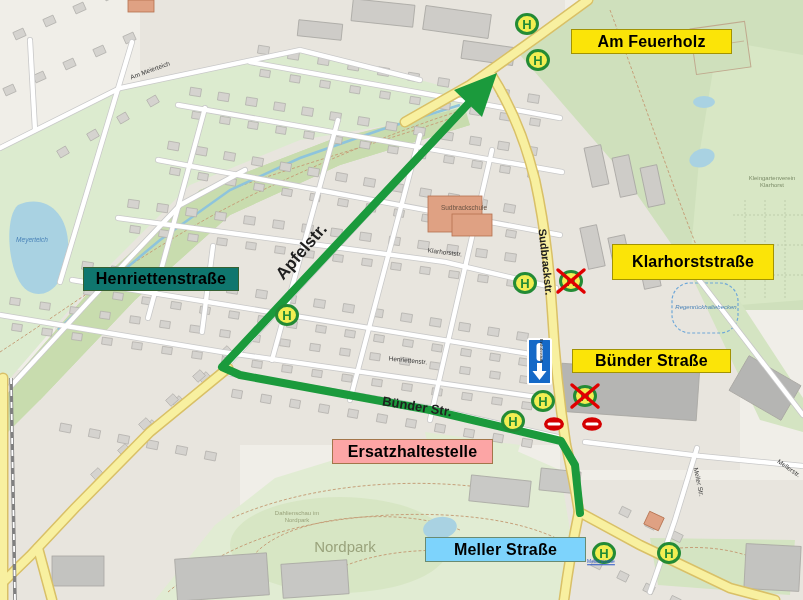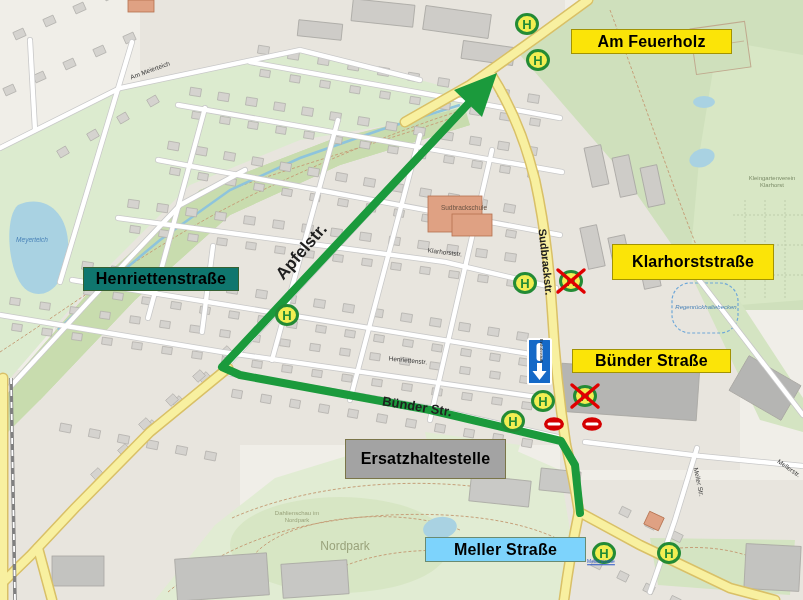--- a/index.html
+++ b/index.html
@@ -450,31 +450,31 @@
           <polygon points="532.5,371 546.5,371 539.5,380" fill="#ffffff"></polygon>
         </g>
       </g>
   </svg>
 
   <div id="label-layer">
     <div class="map-label" style="left: 555px; top: 29px; width: 161px; height: 25px; background: rgb(251, 228, 8); margin-left: 16px;">Am Feuerholz</div>
     <div class="map-label" style="left: 83px; top: 267px; width: 156px; height: 24px; background: #0f766e;">Henriettenstraße</div>
     <div class="map-label" style="left: 572px; top: 244px; width: 162px; height: 36px; background: rgb(251, 228, 8); margin-left: 40px;">Klarhorststraße</div>
     <div class="map-label" style="left: 572px; top: 349px; width: 159px; height: 24px; background: rgb(251, 228, 8);">Bünder Straße</div>
-    <div class="map-label" style="left: 345px; top: 439px; width: 161px; height: 40px; background: #a3a3a3;">Ersatzhaltestelle</div>
+    <div class="map-label" style="left: 332px; top: 439px; width: 161px; height: 25px; background: #fca5a5;">Ersatzhaltestelle</div>
     <div class="map-label" style="left: 425px; top: 537px; width: 161px; height: 25px; background: #7dd3fc;">Meller Straße</div>
   <div class="street-label" style="left: 302px; top: 252px; font-size: 17px; color: rgb(31, 31, 31); transform: translate(-50%, -50%) rotate(-49deg); font-weight: 600;">Apfelstr.</div>
       <div class="street-label" style="left: 546px; top: 262px; font-size: 11px; color: rgb(31, 31, 31); transform: translate(-50%, -50%) rotate(84deg); font-weight: 600;">Sudbrackstr.</div>
       <div class="street-label" style="left: 417px; top: 407px; font-size: 13px; color: rgb(31, 31, 31); transform: translate(-50%, -50%) rotate(9deg); font-weight: 600;">Bünder Str.</div>
       <div class="street-label" style="left: 408px; top: 360px; font-size: 6.5px; color: rgb(58, 58, 58); transform: translate(-50%, -50%) rotate(6deg);">Henriettenstr.</div>
       <div class="street-label" style="left: 445px; top: 252px; font-size: 6.5px; color: rgb(58, 58, 58); transform: translate(-50%, -50%) rotate(7deg);">Klarhorststr.</div>
       <div class="street-label" style="left: 464px; top: 208px; font-size: 6.5px; color: rgb(106, 84, 68); transform: translate(-50%, -50%) rotate(0deg);">Sudbrackschule</div>
       <div class="street-label" style="left: 150px; top: 70px; font-size: 6.5px; color: rgb(58, 58, 58); transform: translate(-50%, -50%) rotate(-20deg);">Am Meierteich</div>
       <div class="street-label" style="left: 32px; top: 240px; font-size: 6.5px; color: rgb(74, 131, 184); transform: translate(-50%, -50%) rotate(0deg); font-style: italic;">Meyerteich</div>
-      <div class="street-label" style="left: 345px; top: 547px; font-size: 12px; color: rgb(154, 163, 124); transform: translate(-50%, -50%) rotate(0deg);">Nordpark</div>
+      <div class="street-label" style="left: 345px; top: 547px; font-size: 15px; color: rgb(154, 163, 124); transform: translate(-50%, -50%) rotate(0deg);">Nordpark</div>
       <div class="street-label wrap" style="left: 297px; top: 517px; font-size: 6px; color: rgb(154, 163, 124); transform: translate(-50%, -50%) rotate(0deg); width: 50px;">Dahlienschau im Nordpark</div>
       <div class="street-label" style="left: 706px; top: 307px; font-size: 6px; color: rgb(74, 131, 184); transform: translate(-50%, -50%) rotate(0deg); font-style: italic;">Regenrückhaltebecken</div>
       <div class="street-label wrap" style="left: 772px; top: 182px; font-size: 6px; color: rgb(125, 141, 106); transform: translate(-50%, -50%) rotate(0deg); width: 56px;">Kleingartenverein Klarhorst</div>
       <div class="street-label" style="left: 699px; top: 482px; font-size: 6.5px; color: rgb(58, 58, 58); transform: translate(-50%, -50%) rotate(78deg);">Meller Str.</div>
       <div class="street-label" style="left: 789px; top: 468px; font-size: 6.5px; color: rgb(58, 58, 58); transform: translate(-50%, -50%) rotate(35deg);">Mellerstr.</div>
       <div class="street-label" style="left: 601px; top: 562px; font-size: 5px; color: rgb(42, 86, 198); transform: translate(-50%, -50%) rotate(0deg); text-decoration: underline;">Mellerstraße</div>
     </div>
 </div>
 
 </body></html>

